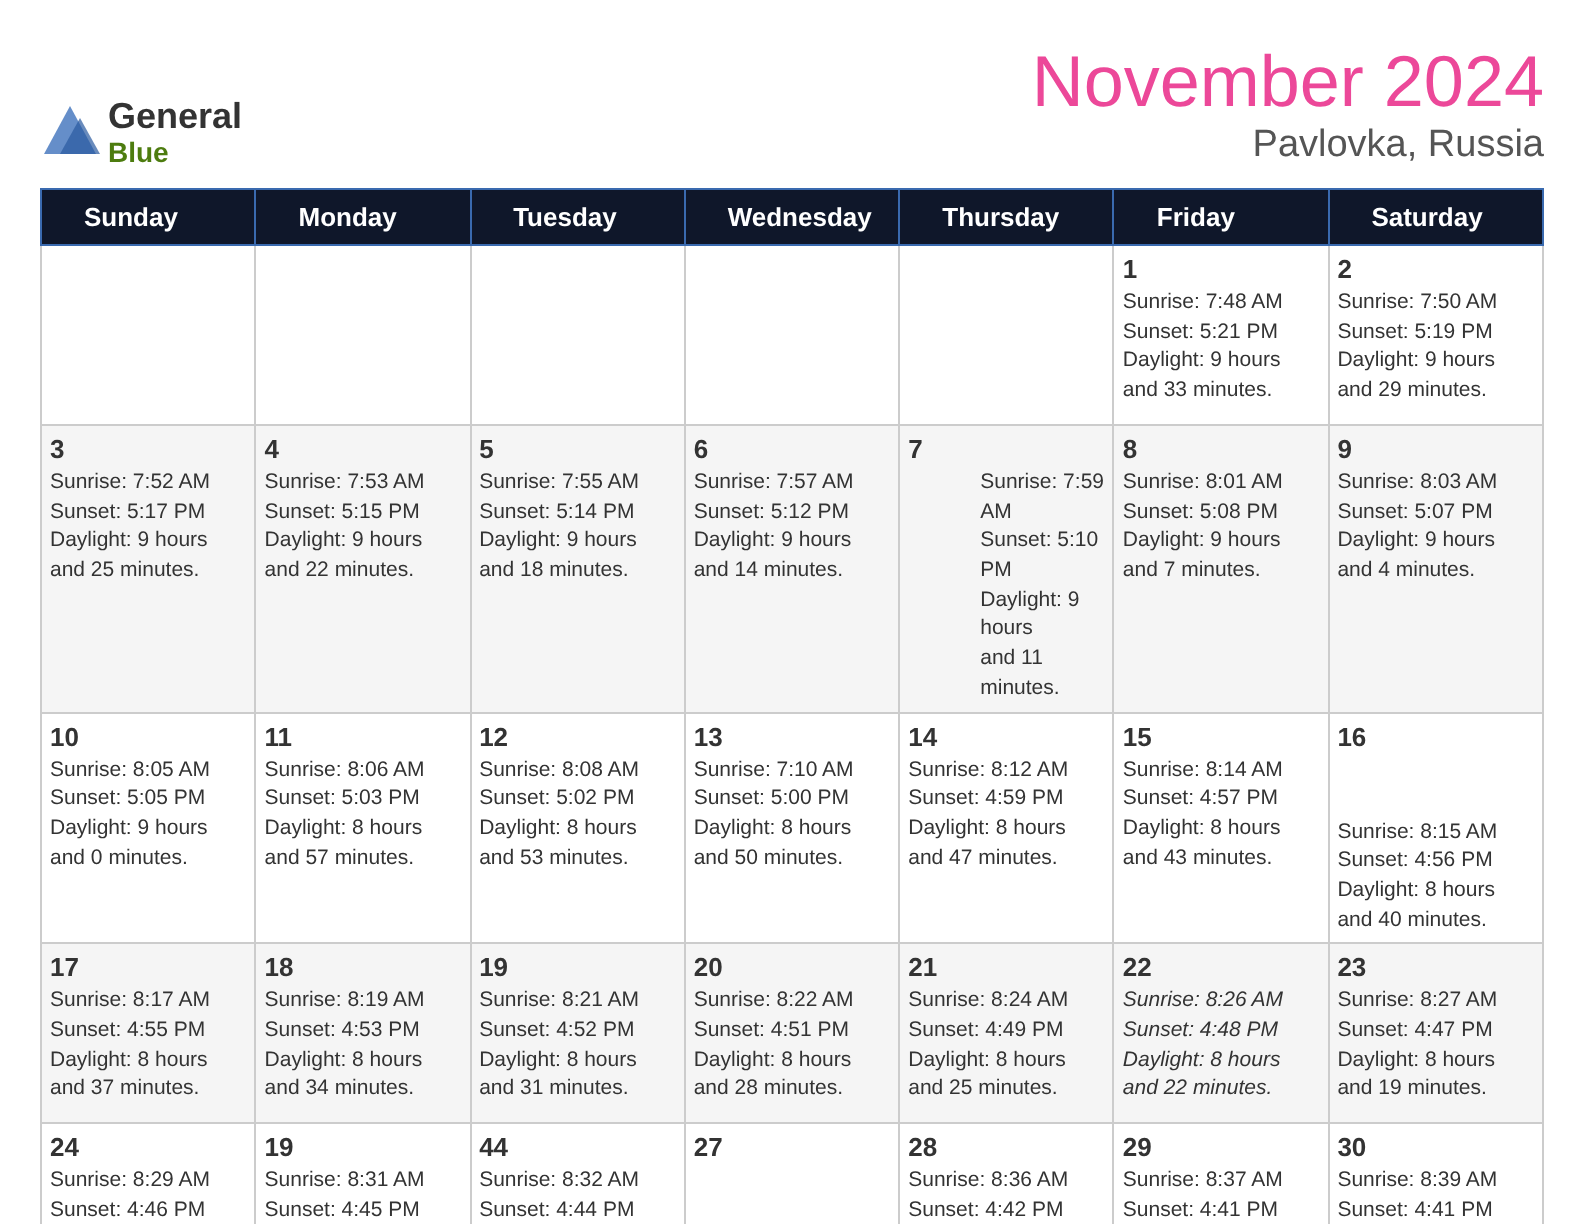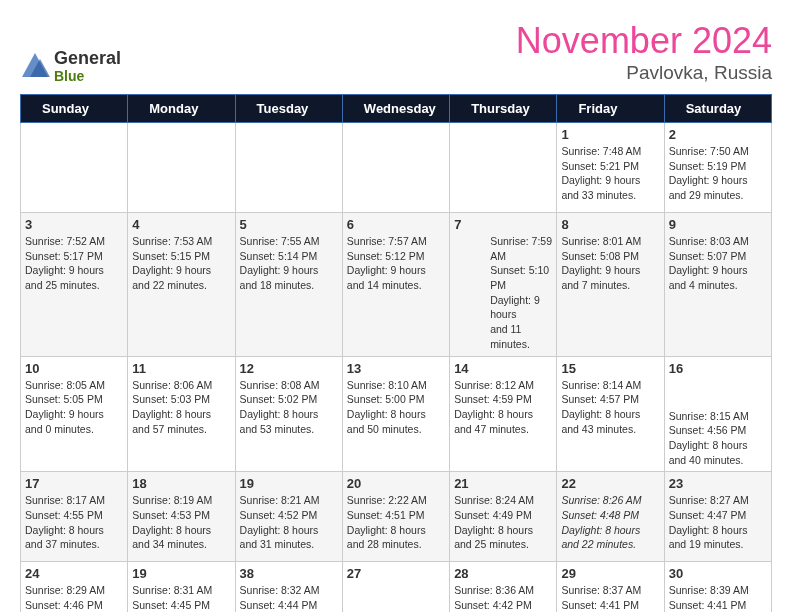--- a/index.html
+++ b/index.html
@@ -217,21 +217,21 @@
         </td>
         <td>
           <span class="day-number">12</span>
           <div class="day-info" style="white-space: pre-line;">Sunrise: 8:08 AM
 Sunset: 5:02 PM
 Daylight: 8 hours
 and 53 minutes.</div>
         </td>
         <td>
           <span class="day-number">13</span>
-          <div class="day-info" style="white-space: pre-line;">Sunrise: 8:10 AM
+          <div class="day-info" style="white-space: pre-line;">Sunrise: 7:10 AM
 Sunset: 5:00 PM
 Daylight: 8 hours
 and 50 minutes.</div>
         </td>
         <td>
           <span class="day-number">14</span>
           <div class="day-info" style="white-space: pre-line;">Sunrise: 8:12 AM
 Sunset: 4:59 PM
 Daylight: 8 hours
 and 47 minutes.</div>
@@ -268,21 +268,21 @@
         </td>
         <td>
           <span class="day-number">19</span>
           <div class="day-info" style="white-space: pre-line;">Sunrise: 8:21 AM
 Sunset: 4:52 PM
 Daylight: 8 hours
 and 31 minutes.</div>
         </td>
         <td>
           <span class="day-number">20</span>
-          <div class="day-info" style="white-space: pre-line;">Sunrise: 2:22 AM
+          <div class="day-info" style="white-space: pre-line;">Sunrise: 8:22 AM
 Sunset: 4:51 PM
 Daylight: 8 hours
 and 28 minutes.</div>
         </td>
         <td>
           <span class="day-number">21</span>
           <div class="day-info" style="white-space: pre-line;">Sunrise: 8:24 AM
 Sunset: 4:49 PM
 Daylight: 8 hours
 and 25 minutes.</div>
@@ -311,21 +311,21 @@
 and 16 minutes.</div>
         </td>
         <td>
           <span class="day-number">19</span>
           <div class="day-info" style="white-space: pre-line;">Sunrise: 8:31 AM
 Sunset: 4:45 PM
 Daylight: 8 hours
 and 14 minutes.</div>
         </td>
         <td>
-          <span class="day-number">38</span>
+          <span class="day-number">44</span>
           <div class="day-info" style="white-space: pre-line;">Sunrise: 8:32 AM
 Sunset: 4:44 PM
 Daylight: 8 hours
 and 11 minutes.</div>
         </td>
         <td>
           <span class="day-number">27</span>
           <div class="day-info" style="white-space: pre-line; margin-top: 41px;">Sunrise: 8:34 AM
 Sunset: 4:43 PM
 Daylight: 8 hours

